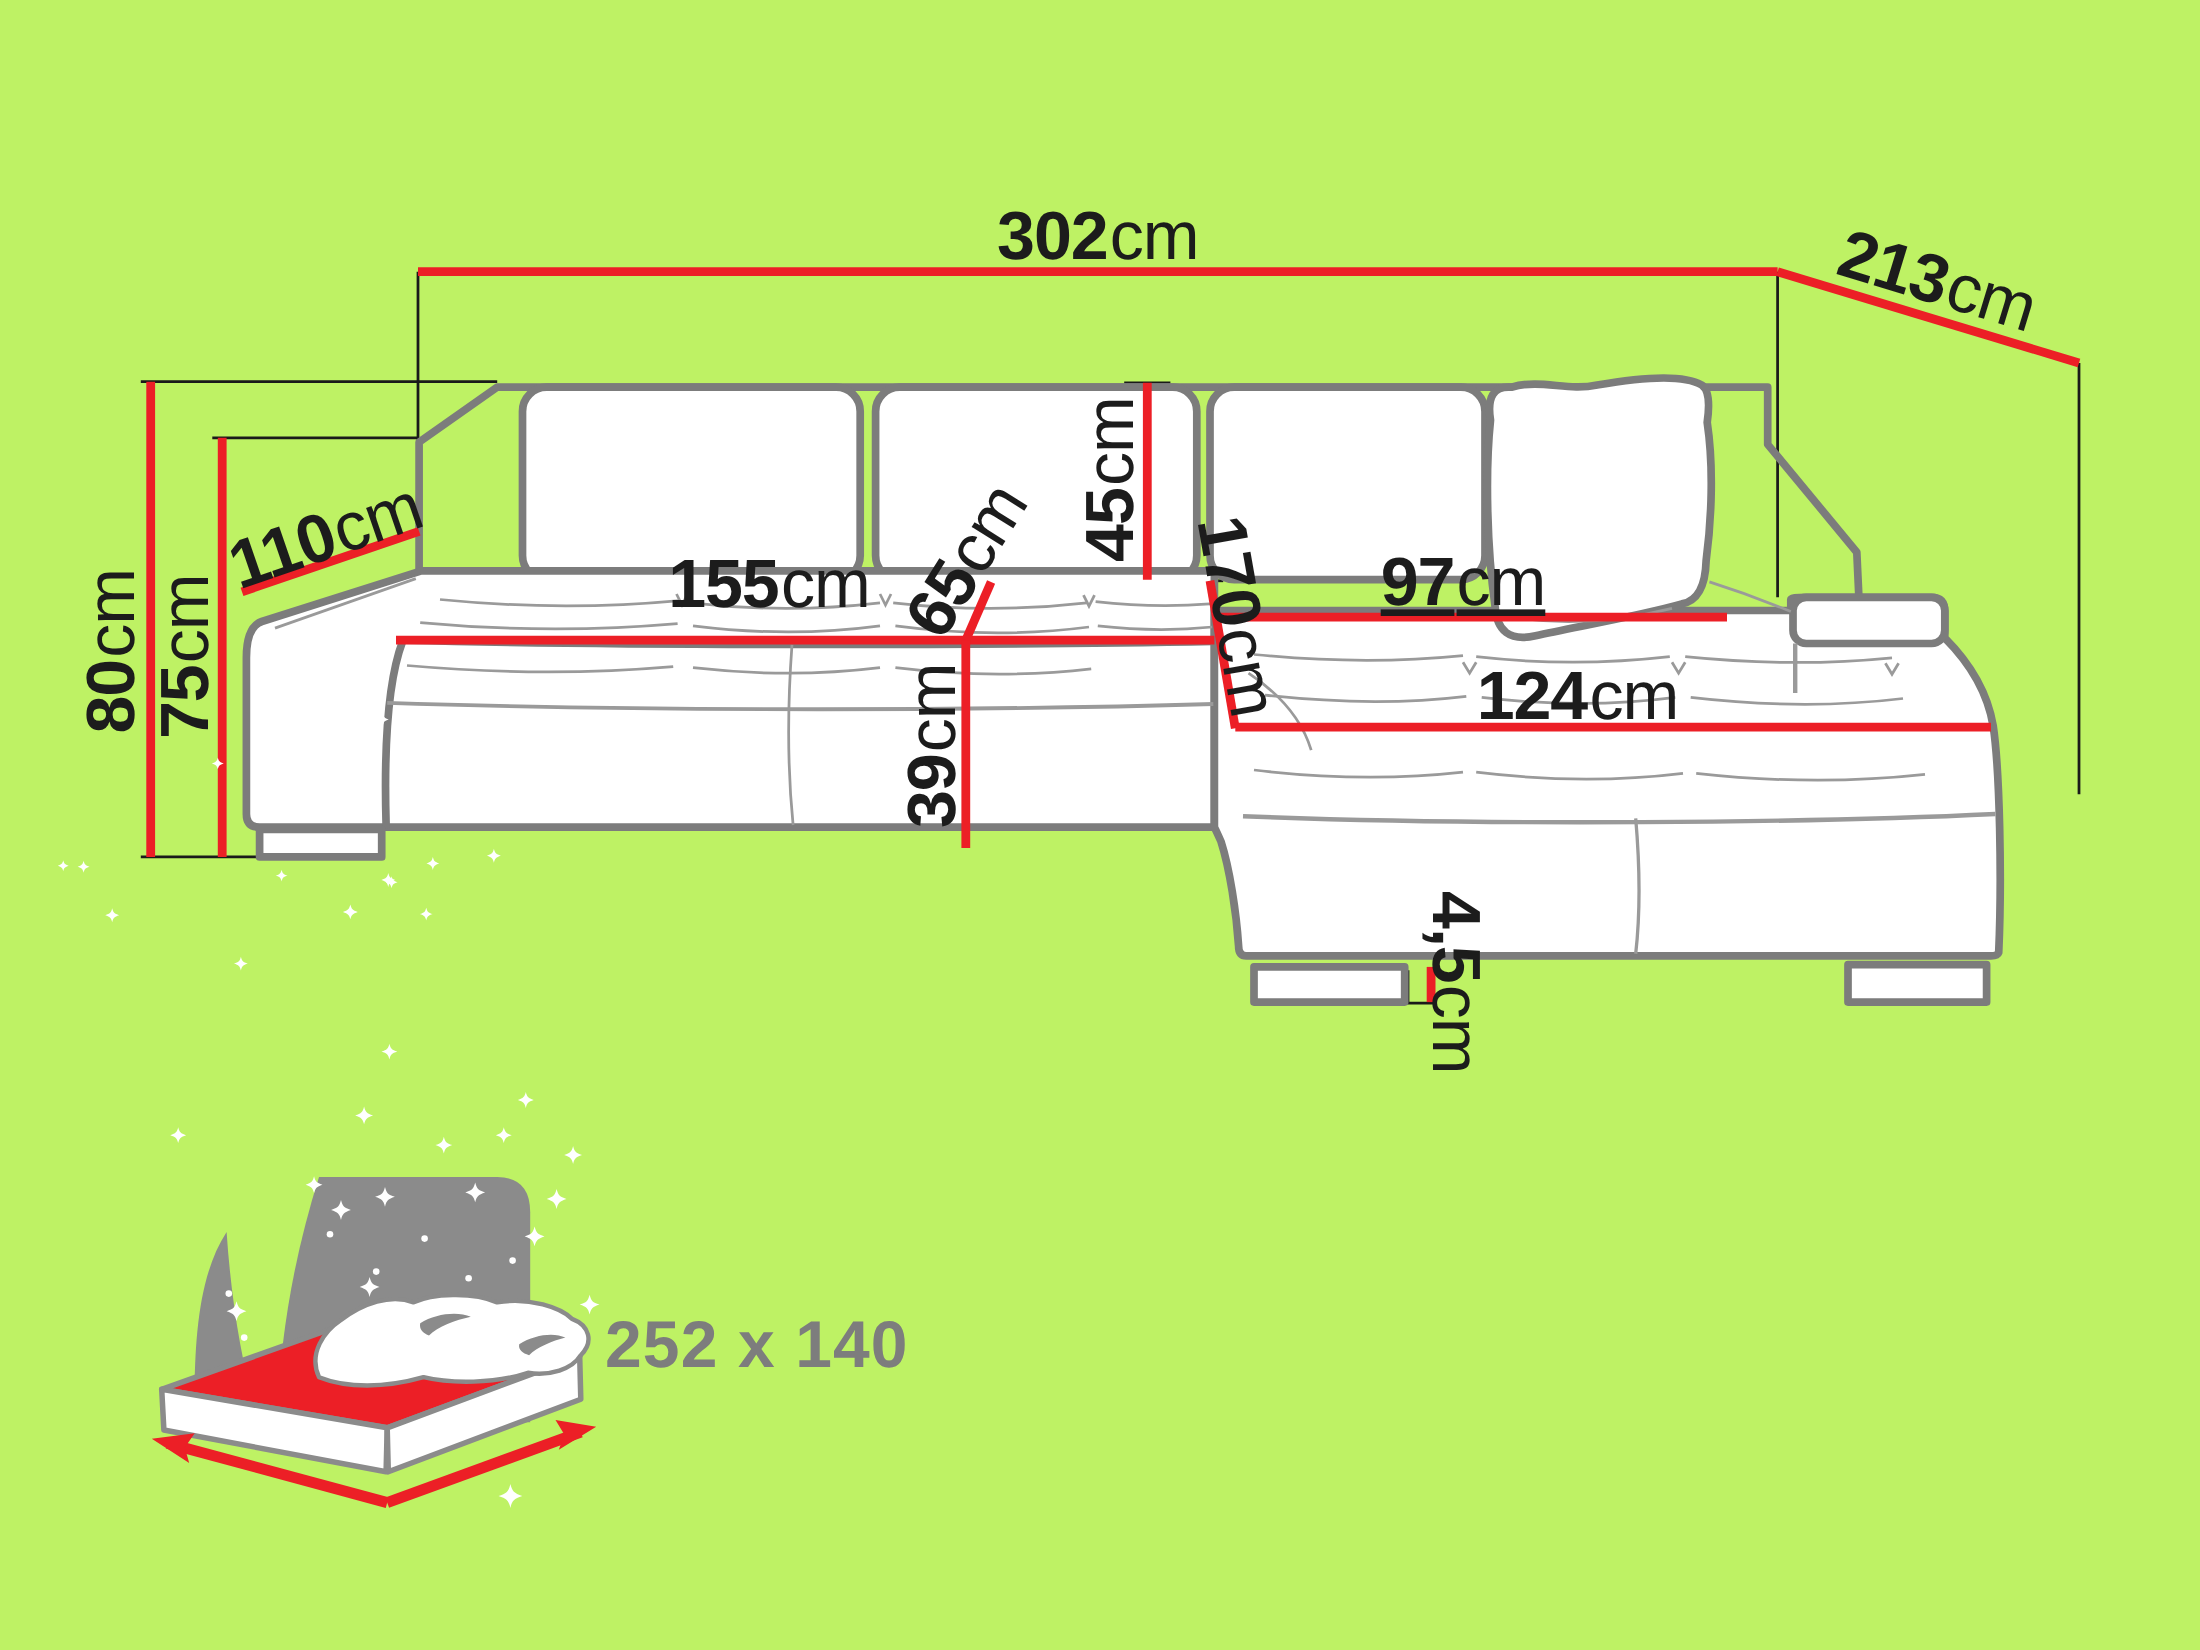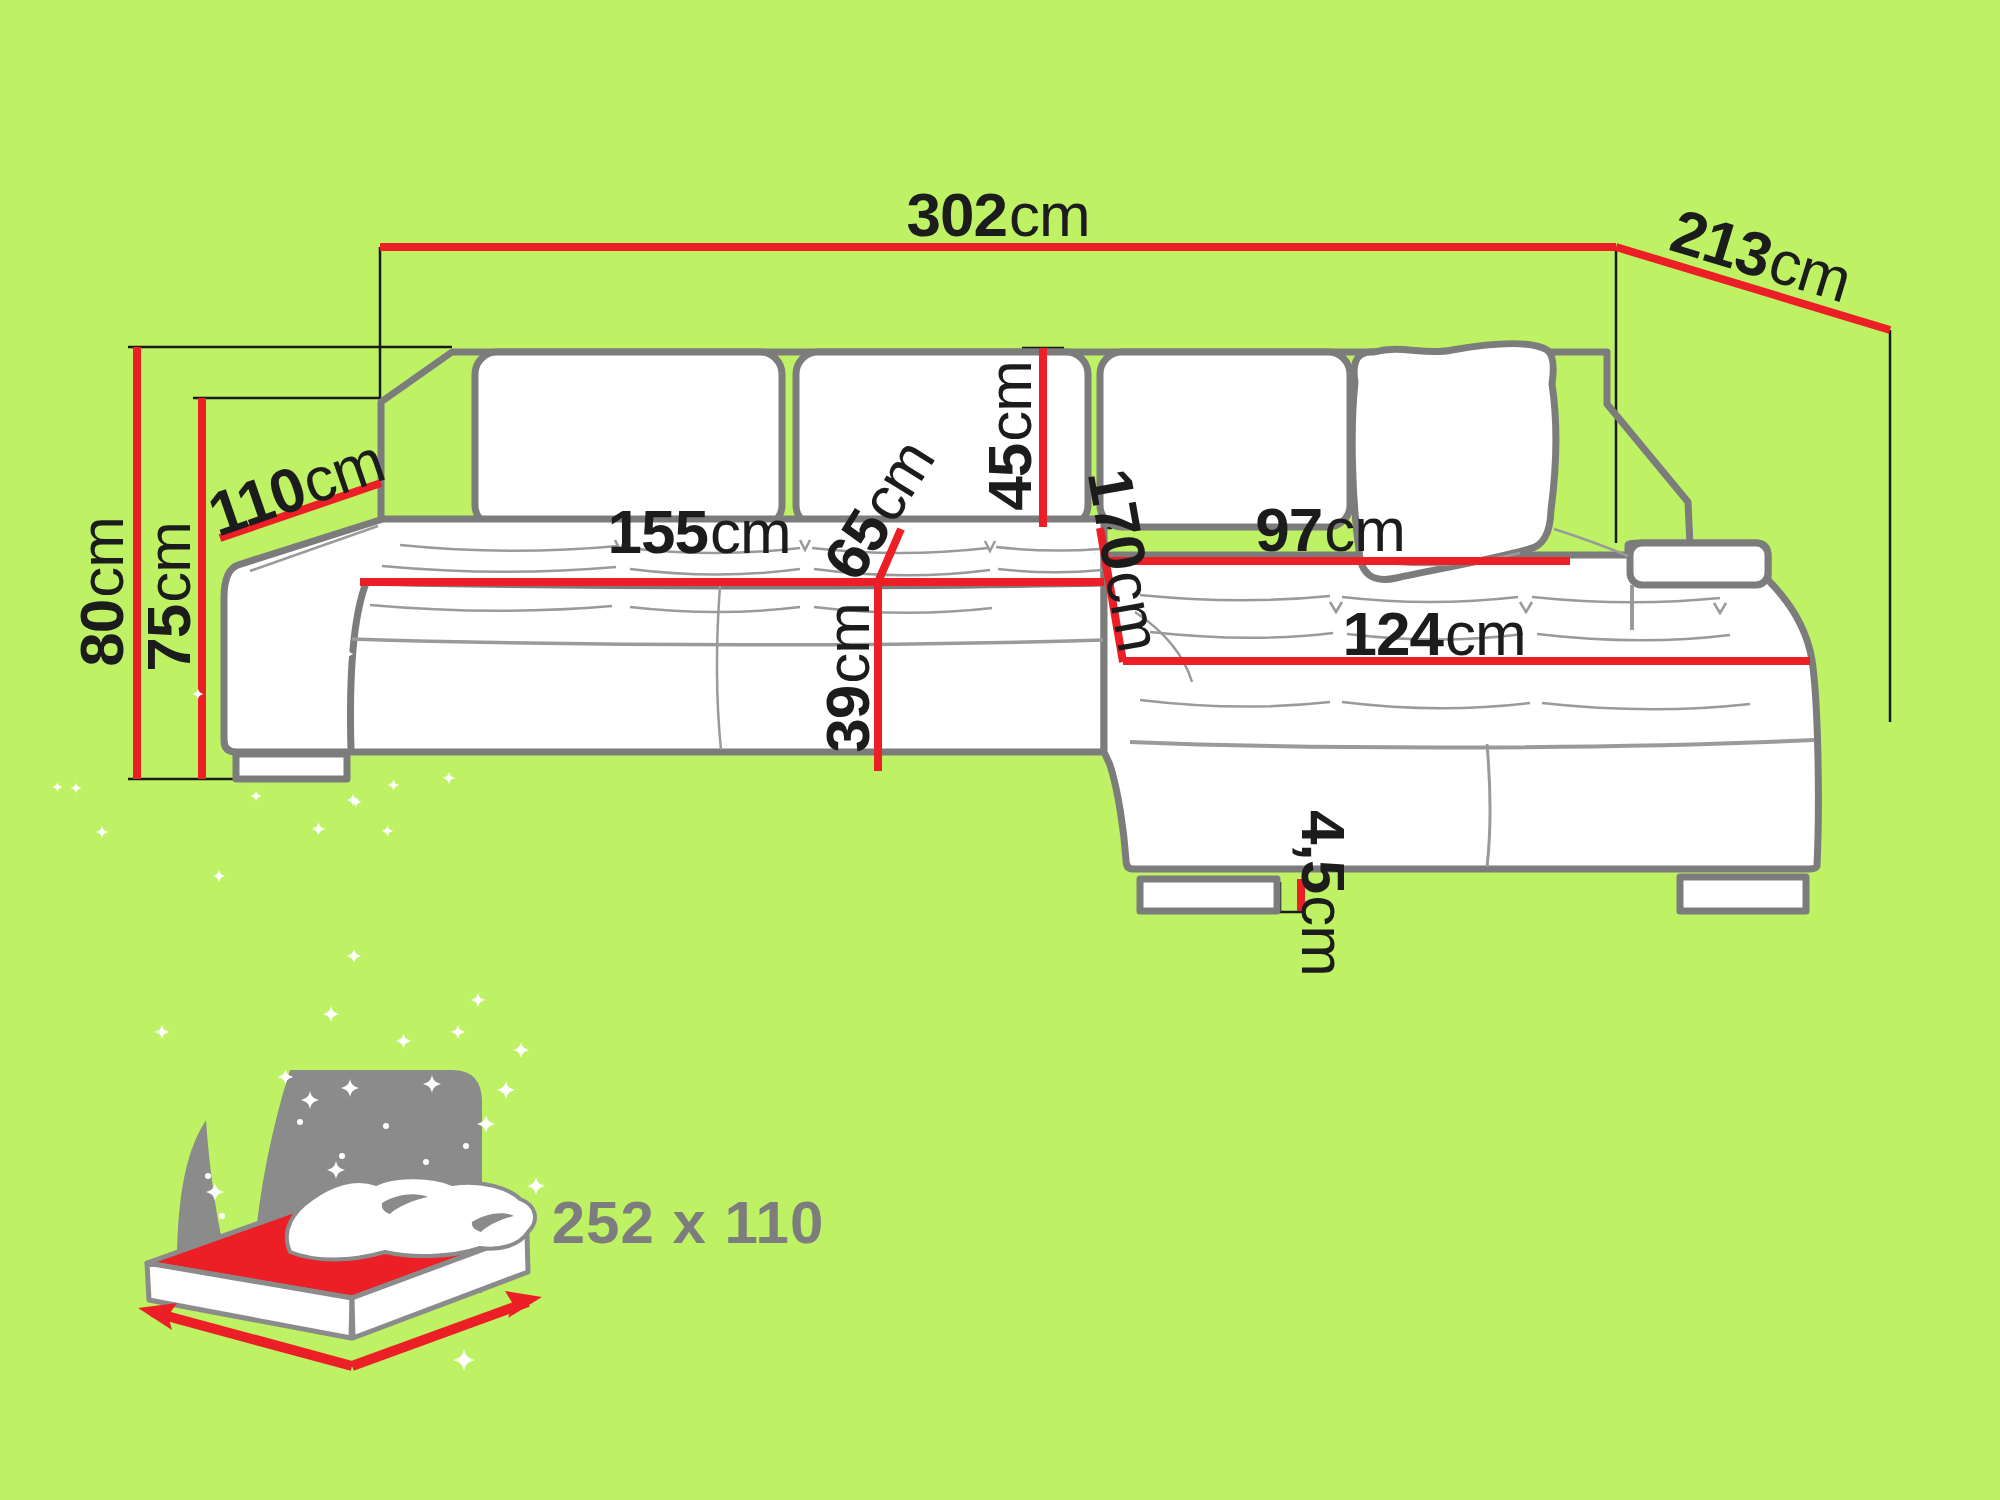--- a/index.html
+++ b/index.html
@@ -201,28 +201,28 @@
   </div>
   <div class="dim" style="left:879px;top:510px;transform:translate(-50%,-50%) rotate(-58deg);">
     <span class="num">65</span><span class="unit">cm</span>
   </div>
   <div class="dim r90ccw" style="left:1010px;top:436px;">
     <span class="num">45</span><span class="unit">cm</span>
   </div>
   <div class="dim" style="left:1124px;top:560px;transform:translate(-50%,-50%) rotate(80deg);">
     <span class="num">170</span><span class="unit">cm</span>
   </div>
-  <div class="dim" style="left:1330px;top:530px;">
+  <div class="dim" style="left:1330px;top:530px;text-decoration:underline;">
     <span class="num">97</span><span class="unit">cm</span>
   </div>
   <div class="dim" style="left:1434px;top:634px;">
     <span class="num">124</span><span class="unit">cm</span>
   </div>
   <div class="dim r90ccw" style="left:848px;top:678px;">
     <span class="num">39</span><span class="unit">cm</span>
   </div>
   <div class="dim r90cw" style="left:1323px;top:893px;">
     <span class="num">4,5</span><span class="unit">cm</span>
   </div>
 
-  <div class="bed-label" style="left:688px;top:1222px;">252 x 110</div>
+  <div class="bed-label" style="left:688px;top:1222px;">252 x 140</div>
 
 </div>
 
 </body></html>

